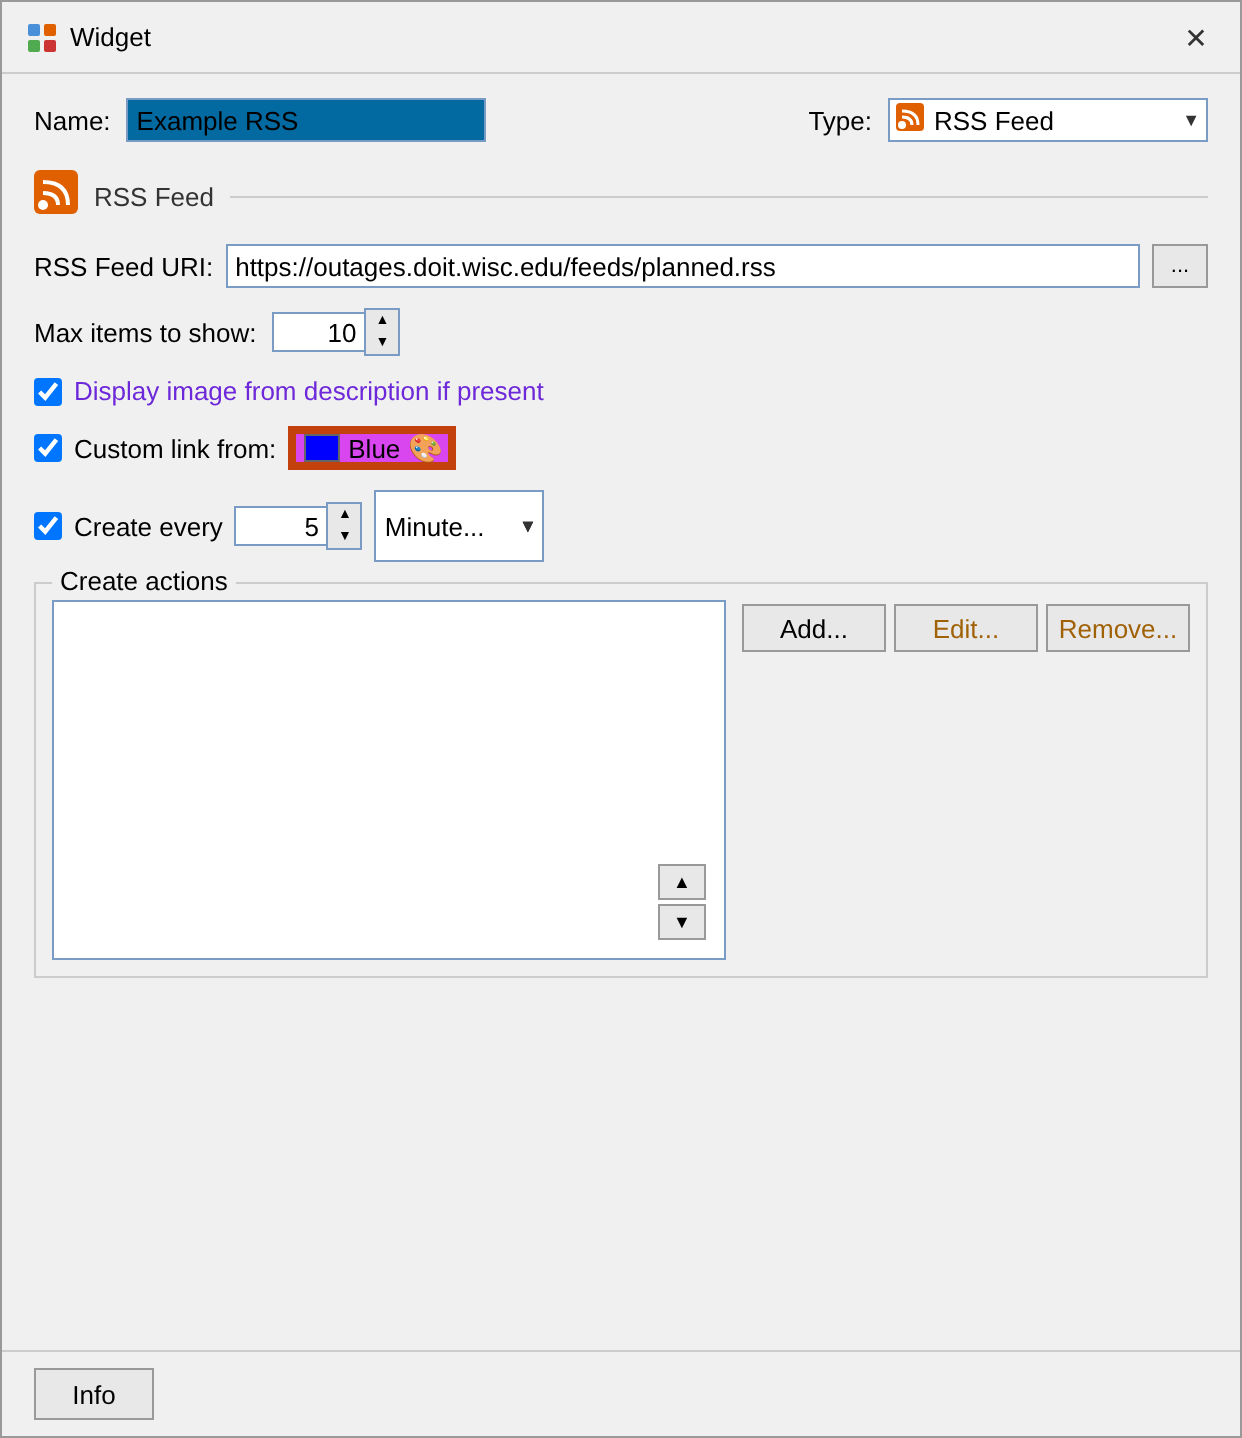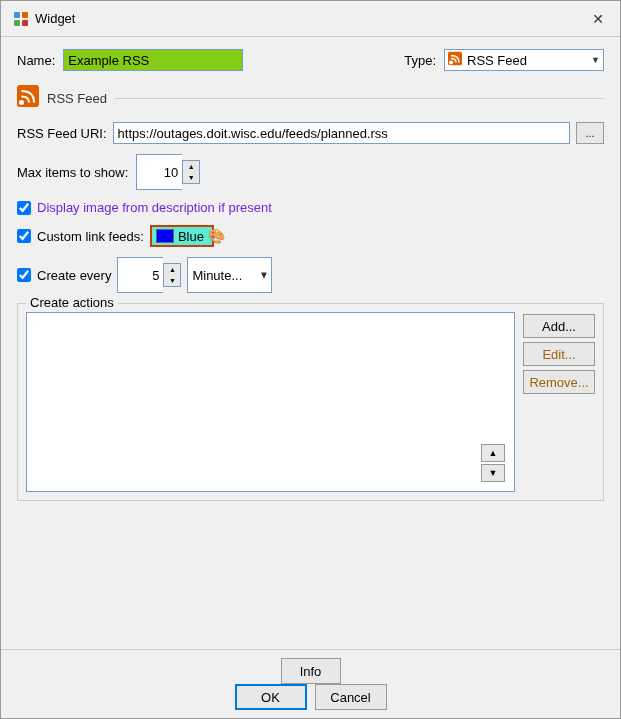--- a/index.html
+++ b/index.html
@@ -70,21 +70,21 @@
       display: flex;
       align-items: center;
       gap: 8px;
     }
     .label {
       white-space: nowrap;
       color: #000;
     }
     .input-text {
       border: 1px solid #7a9cc4;
-      background: #84cc16;
+      background: #0369a1;
       padding: 2px 4px;
       height: 22px;
       font-size: 13px;
       outline: none;
     }
     .name-input {
       width: 180px;
     }
     .select-wrapper {
       position: relative;
@@ -143,21 +143,21 @@
       display: flex;
       align-items: center;
       justify-content: center;
     }
     .spinner-wrapper {
       display: flex;
       align-items: center;
     }
     .spinner-input {
       width: 46px;
-      height: 36px;
+      height: 20px;
       border: 1px solid #7a9cc4;
       border-right: none;
       background: white;
       padding: 2px 4px;
       font-size: 13px;
       text-align: right;
     }
     .spinner-btns {
       display: flex;
       flex-direction: column;
@@ -186,24 +186,24 @@
       width: 14px;
       height: 14px;
       cursor: pointer;
     }
     .checkbox-label {
       color: #000;
       cursor: pointer;
     }
     .blue-text { color: #6d28d9; }
     .color-btn {
-      width: 64px;
+      width: 84px;
       height: 22px;
-      border: 2px solid #c2410c;
-      background: #5eead4;
+      border: 4px solid #c2410c;
+      background: #d946ef;
       display: flex;
       align-items: center;
       gap: 4px;
       padding: 2px 4px;
       cursor: pointer;
     }
     .color-swatch {
       width: 18px;
       height: 14px;
       background: #0000ff;
@@ -253,21 +253,21 @@
     }
     .actions-list {
       flex: 1;
       border: 1px solid #7a9cc4;
       background: white;
       height: 100%;
       min-height: 170px;
     }
     .actions-buttons {
       display: flex;
-      flex-direction: column;
+      flex-direction: row;
       gap: 4px;
       padding-top: 2px;
     }
     .action-btn {
       width: 72px;
       height: 24px;
       border: 1px solid #999;
       background: #e8e8e8;
       cursor: pointer;
       font-size: 13px;
@@ -296,21 +296,20 @@
       justify-content: center;
       font-size: 9px;
     }
     .bottom-bar {
       border-top: 1px solid #ccc;
       padding: 8px 16px;
       display: flex;
       justify-content: space-between;
       align-items: center;
       background: #f0f0f0;
-      flex-direction: column;
     }
     .bottom-right {
       display: flex;
       gap: 8px;
     }
     .ok-btn {
       width: 72px;
       height: 26px;
       border: 2px solid #0078d7;
       background: #e8e8e8;
@@ -447,21 +446,21 @@
       </div>
     </div>
 
     <div class="checkbox-row">
       <input type="checkbox" id="cb-display-image" checked="" style="">
       <label class="checkbox-label blue-text" for="cb-display-image">Display image from description if present</label>
     </div>
 
     <div class="checkbox-row">
       <input type="checkbox" id="cb-link-color" checked="" style="">
-      <label class="checkbox-label" for="cb-link-color">Custom link feeds:</label>
+      <label class="checkbox-label" for="cb-link-color">Custom link from:</label>
       <div class="color-btn">
         <div class="color-swatch"></div>
         <span class="color-label">Blue</span>
         <span class="color-icon">🎨</span>
       </div>
     </div>
 
     <div class="checkbox-row">
       <input type="checkbox" id="cb-refresh" checked="" style="">
       <label class="checkbox-label" for="cb-refresh">Create every</label>
@@ -499,18 +498,14 @@
             <button class="action-btn" disabled="">Remove...</button>
           </div>
         </div>
       </div>
     </div>
 
   </div>
 
   <div class="bottom-bar">
     <button class="info-btn">Info</button>
-    <div class="bottom-right">
-      <button class="ok-btn">OK</button>
-      <button class="cancel-btn">Cancel</button>
-    </div>
   </div>
 </div>
 
 </body></html>

